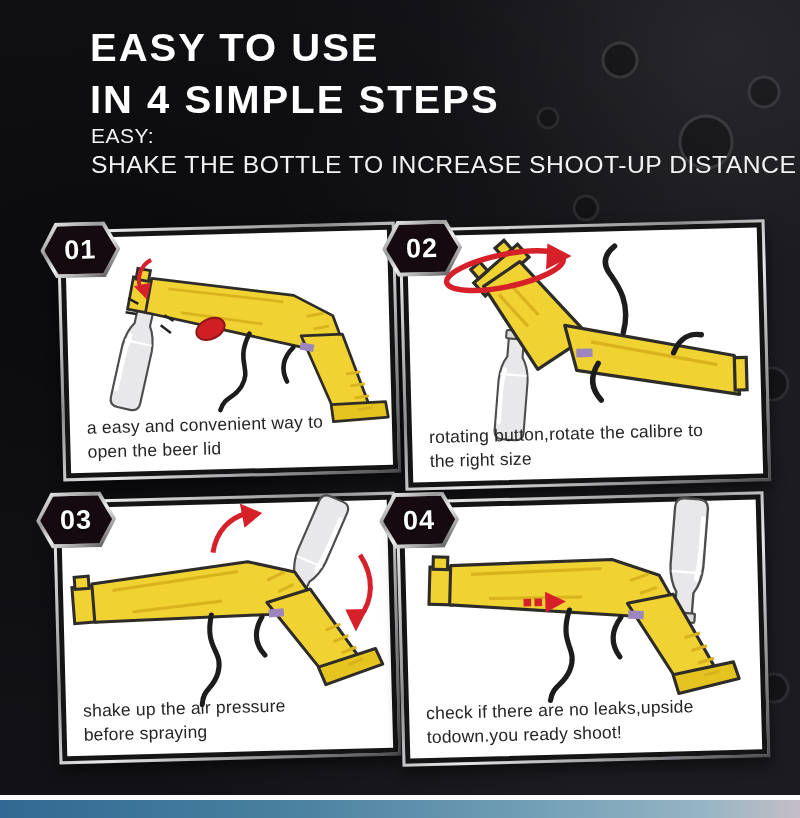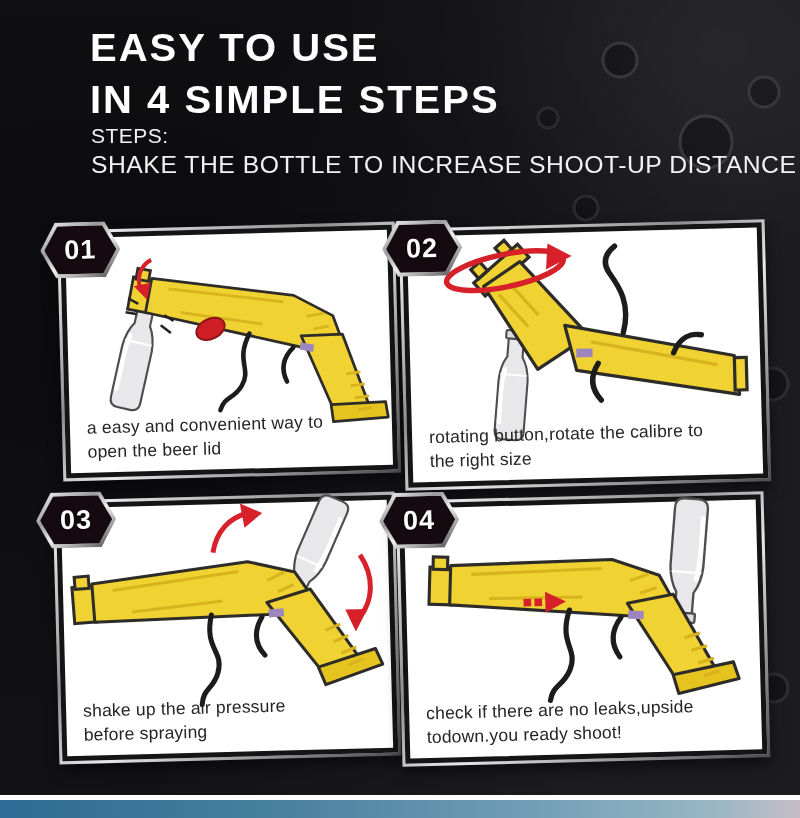--- a/index.html
+++ b/index.html
@@ -87,21 +87,21 @@
         <path d="M27,62 Q24,78 24,96 L24,140" stroke="#ffffff" stroke-width="6" fill="none" stroke-linecap="round"></path>
         <line x1="21" y1="70" x2="59" y2="70" stroke="#ffffff" stroke-width="3"></line>
       </g>
     </defs>
   </svg>
 
   <div class="title">
     <div>EASY TO USE</div>
     <div>IN 4 SIMPLE STEPS</div>
   </div>
-  <div class="tips-label">STEPS:</div>
+  <div class="tips-label">EASY:</div>
   <div class="tips-text">SHAKE THE BOTTLE TO INCREASE SHOOT-UP DISTANCE</div>
 
   <div class="card card1">
     <div class="badge">
       <div class="hex-outer"></div>
       <div class="hex-inner">
         <span class="badge-num">01</span>
       </div>
     </div>
     <div class="card-inner">

